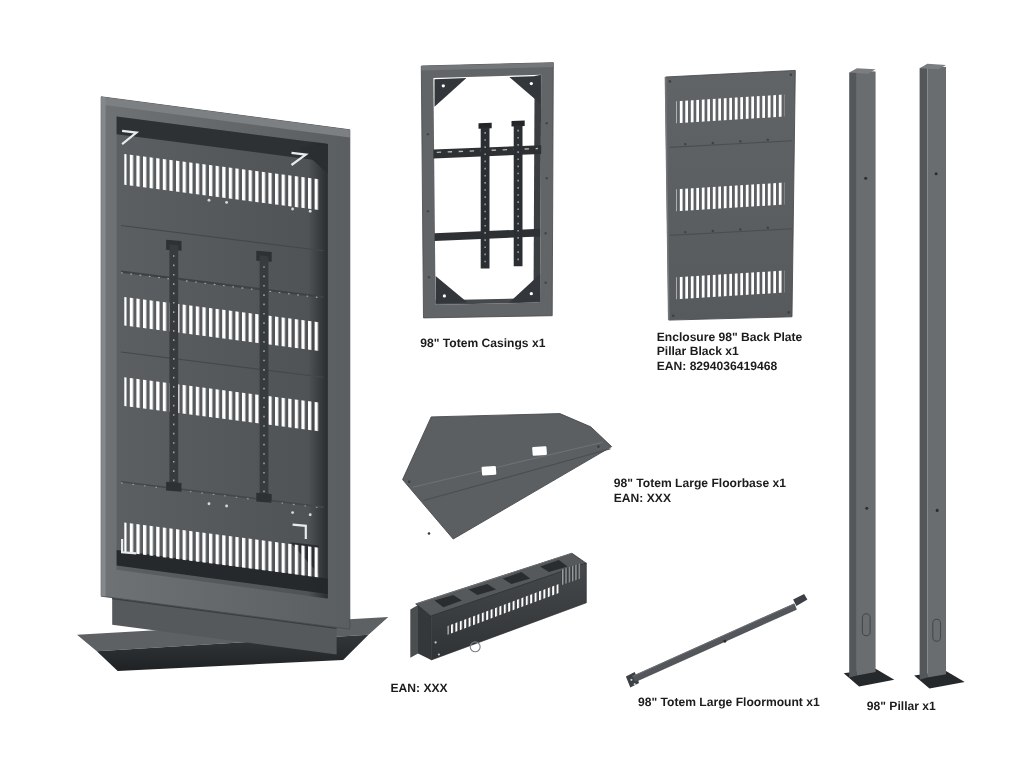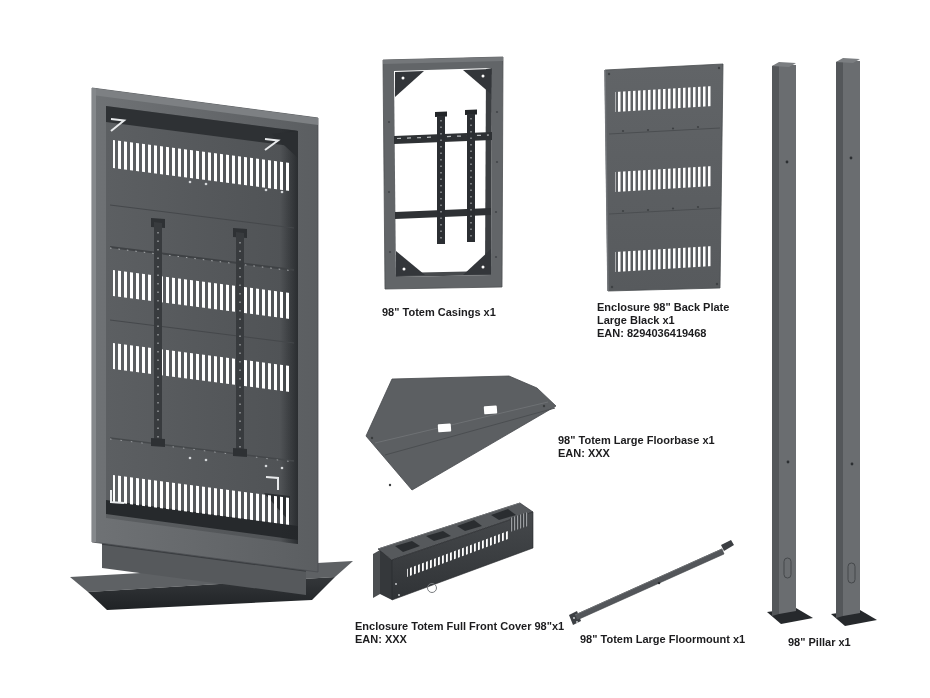--- a/index.html
+++ b/index.html
@@ -259,31 +259,30 @@
         <circle cx="12" cy="89" r="1"></circle>
     </g>
   </svg>
 
   <div class="label" style="left:382px;top:306px;">
     <div>98" Totem Casings x1</div>
   </div>
 
   <div class="label" style="left:597px;top:301px;">
     <div>Enclosure 98" Back Plate</div>
-    <div>Large Black x1</div>
+    <div>Pillar Black x1</div>
     <div>EAN: 8294036419468</div>
   </div>
 
   <div class="label" style="left:558px;top:434px;">
     <div>98" Totem Large Floorbase x1</div>
     <div>EAN: XXX</div>
   </div>
 
   <div class="label" style="left:355px;top:620px;">
-    <div>Enclosure Totem Full Front Cover 98"x1</div>
     <div>EAN: XXX</div>
   </div>
 
   <div class="label" style="left:580px;top:633px;">
     <div>98" Totem Large Floormount x1</div>
   </div>
 
   <div class="label" style="left:788px;top:636px;">
     <div>98" Pillar x1</div>
   </div>

